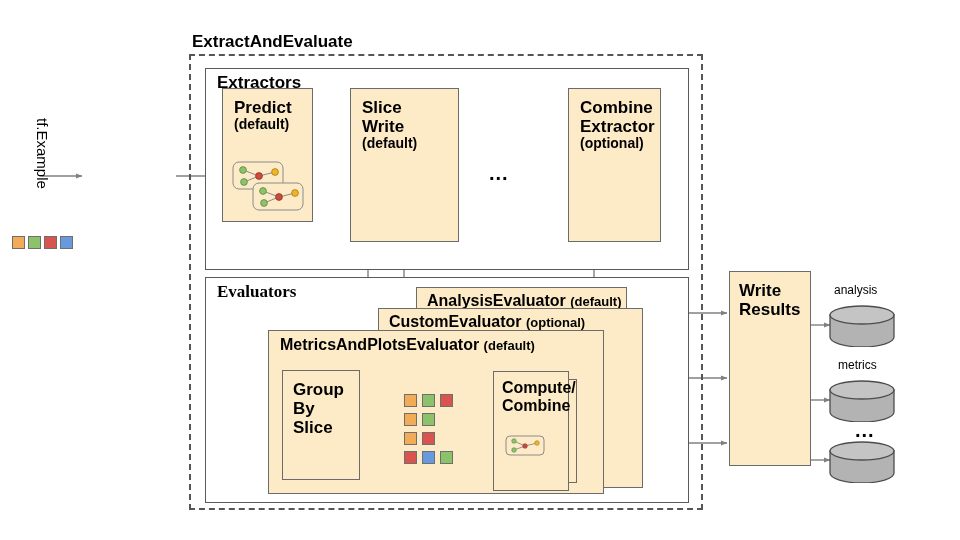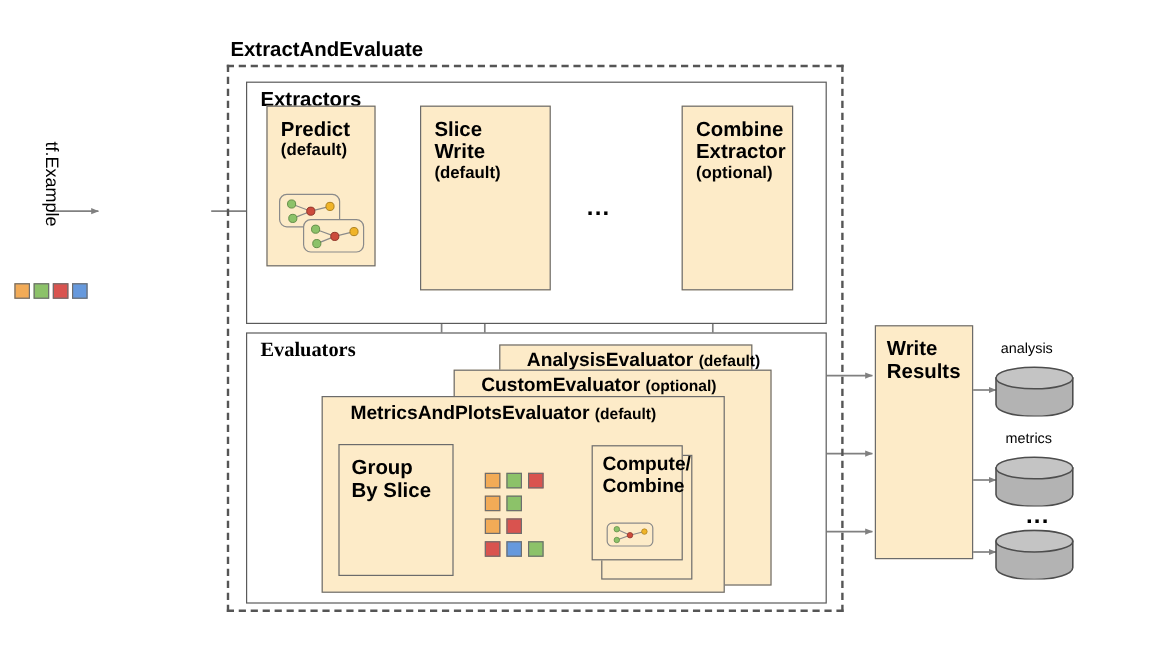--- a/index.html
+++ b/index.html
@@ -14,21 +14,21 @@
   .dashbox{background:transparent;border:2px dashed #555;}
 
   
   .grp-title{font-size:17px;font-weight:bold;}
 
   .outer-title{font-size:17px;font-weight:bold;}
 
   .boxlabel{font-size:17px;font-weight:bold;line-height:1.13;}
   .boxlabel .small{font-size:14px;font-weight:bold;}
 
-  .evtitle{font-size:16px;font-weight:bold;white-space:nowrap;margin-left:12px;}
+  .evtitle{font-size:16px;font-weight:bold;white-space:nowrap;}
   .evtitle .small{font-size:13px;font-weight:bold;}
 
   .vert-label{font-size:15px;white-space:nowrap;
       transform-origin:0 0;}
 
   .plainlabel{font-size:12px;}
 
   svg.ov{position:absolute;left:0;top:0;width:960px;height:540px;
          pointer-events:none;overflow:visible;}
 
@@ -159,21 +159,21 @@
     </div>
   </div>
 
   <div class="abs tanbox" style="left:268px;top:330px;width:336px;height:164px;">
     <div class="evtitle" style="padding:5px 0 0 11px;">
       <span>MetricsAndPlotsEvaluator</span>
       <span class="small">(default)</span>
     </div>
   </div>
 
-  <div class="abs tanbox" style="left:282px;top:370px;width:96px;height:110px;">
+  <div class="abs tanbox" style="left:282px;top:370px;width:78px;height:110px;">
     <div class="boxlabel" style="padding:9px 0 0 10px;">
       <div>Group</div>
       <div>By Slice</div>
     </div>
   </div>
 
   <div class="abs" style="left:404px;top:394px;width:60px;height:70px;">
     <span class="sq" style="left:0px;top:0px;background:#f2ab57;"></span>
     <span class="sq" style="left:18px;top:0px;background:#8cc269;"></span>
     <span class="sq" style="left:36px;top:0px;background:#d9534f;"></span>
@@ -184,21 +184,21 @@
     <span class="sq" style="left:0px;top:38px;background:#f2ab57;"></span>
     <span class="sq" style="left:18px;top:38px;background:#d9534f;"></span>
 
     <span class="sq" style="left:0px;top:57px;background:#d9534f;"></span>
     <span class="sq" style="left:18px;top:57px;background:#6699dd;"></span>
     <span class="sq" style="left:36px;top:57px;background:#8cc269;"></span>
   </div>
 
   <div class="abs tanbox" style="left:501px;top:379px;width:76px;height:104px;"></div>
 
-  <div class="abs tanbox" style="left:493px;top:371px;width:76px;height:96px;">
+  <div class="abs tanbox" style="left:493px;top:371px;width:76px;height:120px;">
     <div class="boxlabel" style="padding:7px 0 0 8px;font-size:16px;">
       <div>Compute/</div>
       <div>Combine</div>
     </div>
     <svg class="abs" style="left:11px;top:62px;width:42px;height:24px;" viewBox="0 0 42 24">
       <rect x="1" y="2" width="38" height="19" rx="4" ry="4" fill="#fdebc8" stroke="#8a8a8a" stroke-width="1"></rect>
       <g stroke="#8a8a8a" stroke-width="0.9" fill="none">
         <path d="M9,7 L20,12 L32,9"></path>
           <path d="M9,16 L20,12"></path>
       </g>

